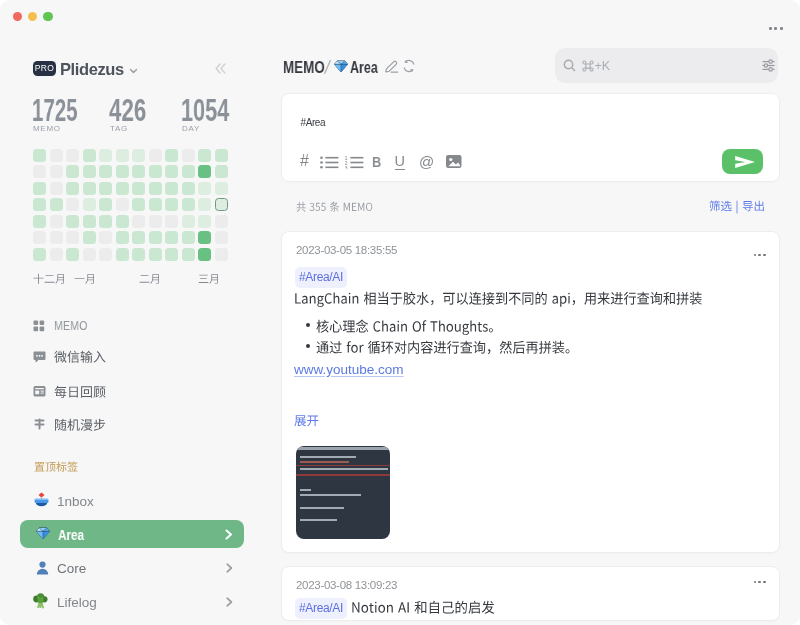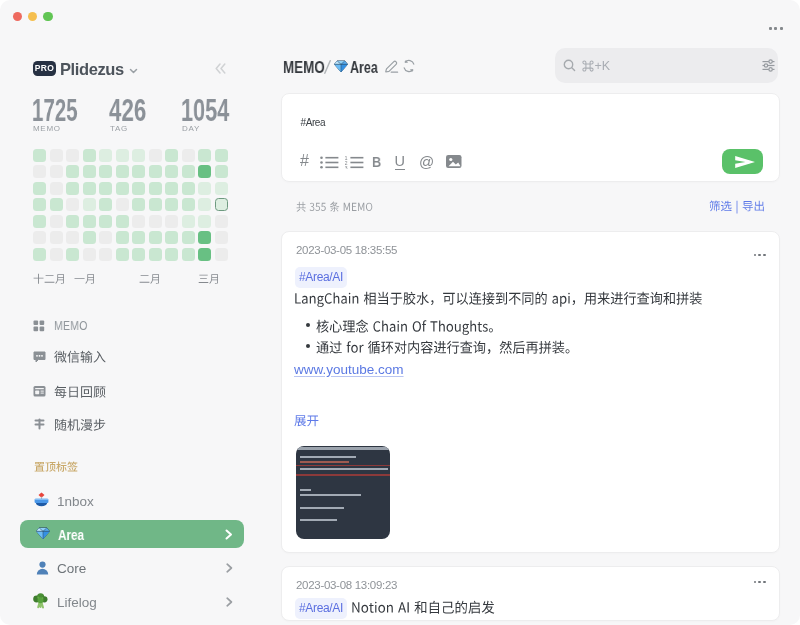--- a/index.html
+++ b/index.html
@@ -6,21 +6,21 @@
 .abs{position:absolute}
 .card{position:absolute;left:281px;width:499px;background:#fff;border:1px solid #ededee;border-radius:8px;box-shadow:0 1px 2px rgba(0,0,0,.02)}
 .dot3 span{display:inline-block;width:2.7px;height:2.7px;border-radius:1px;background:#70757a;margin-left:2.1px;vertical-align:top}
 </style></head><body>
 <div id="win">
 
 <div class="abs" style="left:12.700000000000001px;top:11.8px;width:9.2px;height:9.2px;border-radius:50%;background:#ee6a5f"></div>
 <div class="abs" style="left:27.799999999999997px;top:11.8px;width:9.2px;height:9.2px;border-radius:50%;background:#f5bf4f"></div>
 <div class="abs" style="left:43.4px;top:11.8px;width:9.2px;height:9.2px;border-radius:50%;background:#61c554"></div>
 <div class="abs" style="left:766px;top:15.5px"><span style="display:inline-block;width:3px;height:3px;border-radius:1px;background:#85898d;margin-left:2.6px"></span><span style="display:inline-block;width:3px;height:3px;border-radius:1px;background:#85898d;margin-left:2.6px"></span><span style="display:inline-block;width:3px;height:3px;border-radius:1px;background:#85898d;margin-left:2.6px"></span></div>
-<div class="abs" style="left:33px;top:61px;width:23px;height:15px;background:#273143;border-radius:4.5px;color:#fff;font-size:8.5px;font-weight:bold;text-align:center;line-height:15px;letter-spacing:.3px">PRO</div>
+<div class="abs" style="left:33px;top:61px;width:23px;height:15px;background:#273143;border-radius:4.5px;color:#fff;font-size:8.5px;font-weight:normal;text-align:center;line-height:15px;letter-spacing:.3px">PRO</div>
 <div class="abs" style="left:60px;top:59.5px;font-size:16.5px;font-weight:bold;color:#4d545c;letter-spacing:-0.4px">Plidezus</div>
 <svg class="abs" style="left:129px;top:67.5px" width="9" height="6" viewBox="0 0 9 6">
       <polyline points="1.5,1.5 4.5,4.5 7.5,1.5" fill="none" stroke="#9aa0a5" stroke-width="1.5" stroke-linecap="round" stroke-linejoin="round"></polyline>
     </svg>
 <svg class="abs" style="left:214.5px;top:62.5px" width="11" height="11" viewBox="0 0 11 11">
       <polyline points="5,1 1.2,5.5 5,10" fill="none" stroke="#d0d2d4" stroke-width="1.5" stroke-linecap="round" stroke-linejoin="round"></polyline>
       <polyline points="9.8,1 6,5.5 9.8,10" fill="none" stroke="#d0d2d4" stroke-width="1.5" stroke-linecap="round" stroke-linejoin="round"></polyline>
     </svg>
 <div class="abs" style="left:32px;top:93px;font-size:31px;font-weight:bold;color:#8b9198;will-change:transform;transform:scaleX(0.66);transform-origin:0 0;letter-spacing:0px">1725</div>
 <div class="abs" style="left:33px;top:123.5px;font-size:8px;color:#9ba0a5;letter-spacing:0.7px">MEMO</div>

